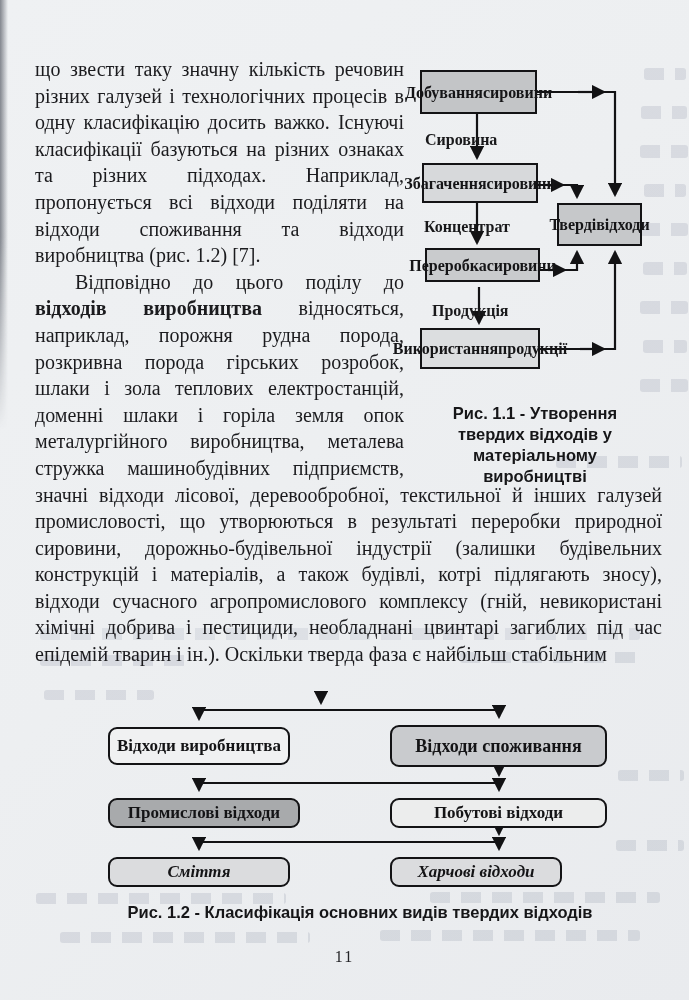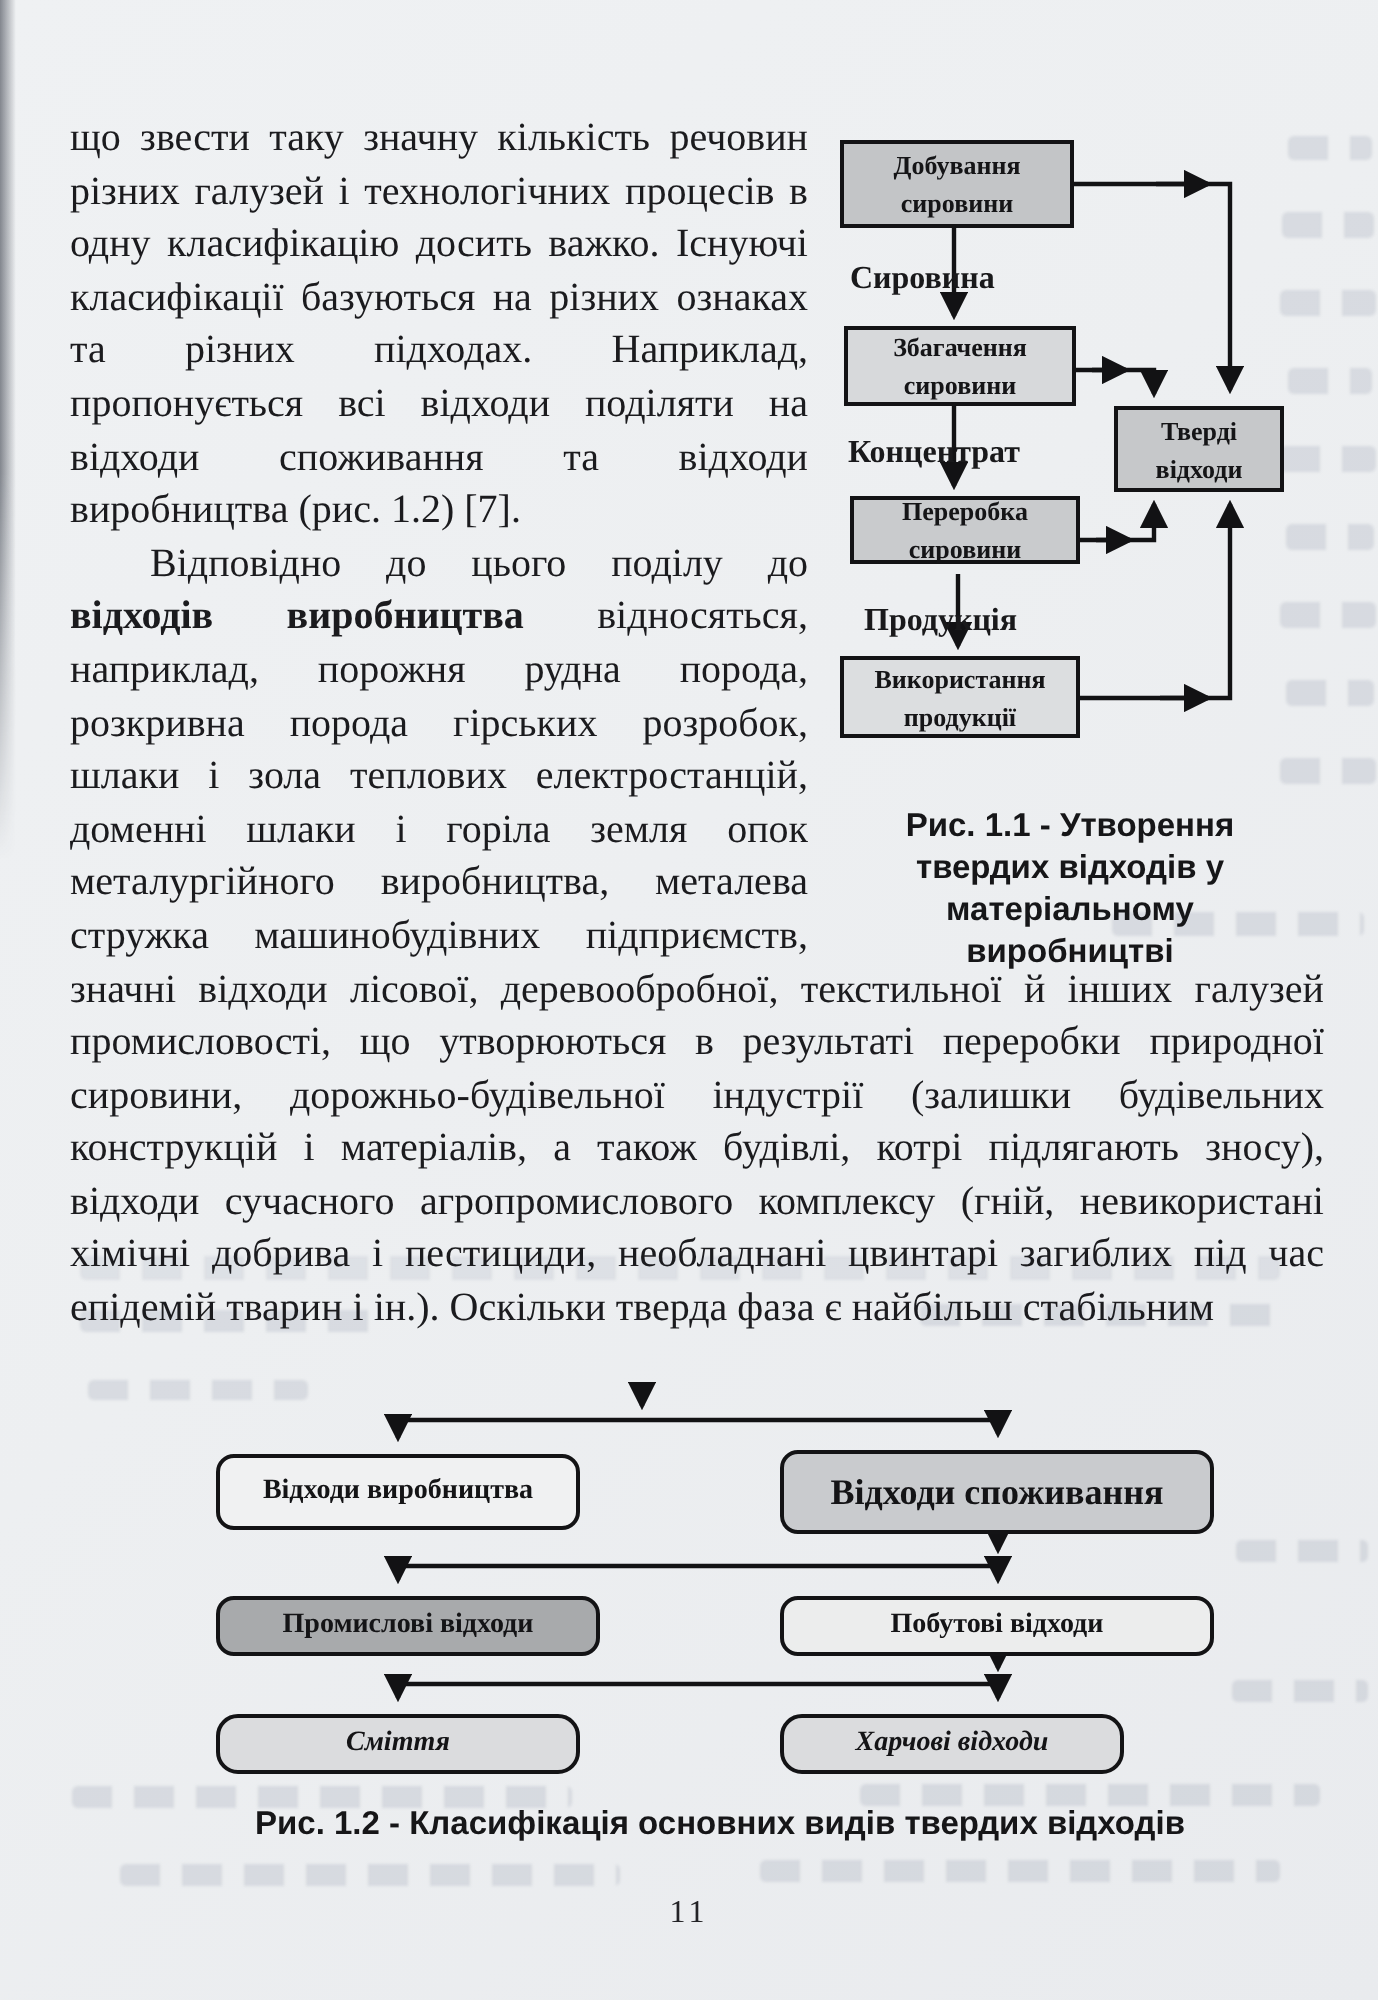--- a/index.html
+++ b/index.html
@@ -32,22 +32,22 @@
   .content p{margin:0;}
   .content p.indent{text-indent:40px;}
   .b{font-weight:bold;}
 
   
   .fig1{
     float:right;width:252px;height:408px;position:relative;margin-left:6px;
   }
   .fbox{
     position:absolute;border:2.5px solid #131315;
-    display:flex;flex-direction:column;align-items:center;justify-content:center;
-    font-weight:bold;font-size:13px;line-height:19px;text-align:center;
+    display:flex;flex-direction:row;align-items:center;justify-content:center;
+    font-weight:bold;font-size:16px;line-height:19px;text-align:center;
     color:#151517;box-sizing:border-box;
   }
   .flabel{
     position:absolute;font-weight:bold;font-size:16px;color:#19191b;
   }
   .fig1 svg,.fig2 svg{position:absolute;left:0;top:0;}
   .figcap{
     font-family:"Liberation Sans", sans-serif;font-weight:bold;
     font-size:16.5px;line-height:21px;text-align:center;color:#161618;
   }
@@ -57,23 +57,23 @@
   .fig2{position:absolute;left:80px;top:640px;width:560px;height:300px;}
   .ellipse{
     position:absolute;left:143px;top:4px;width:196px;height:54px;
     background:#8d9094;border:3px solid #131315;border-radius:50%;
     display:flex;align-items:center;justify-content:center;
     font-weight:bold;font-size:19px;color:#0e0e10;box-sizing:border-box;
   }
   .rbox{
     position:absolute;border:2px solid #131315;border-radius:9px;
     display:flex;align-items:center;justify-content:center;
-    font-weight:bold;font-size:14px;color:#141416;box-sizing:border-box;
-  }
-  .rbox.it{font-style:italic;border-radius:11px;}
+    font-weight:bold;font-size:17px;color:#141416;box-sizing:border-box;
+  }
+  .rbox.it{font-style:italic;}
   .fig2 .figcap{position:absolute;left:0;top:262px;width:560px;}
 
   .pagenum{
     position:absolute;left:0;top:948px;width:689px;text-align:center;
     font-size:16px;letter-spacing:2px;color:#232326;
   }
   .arrowline{stroke:#121214;stroke-width:2.2;fill:none;}
 </style>
 </head>
 <body>

